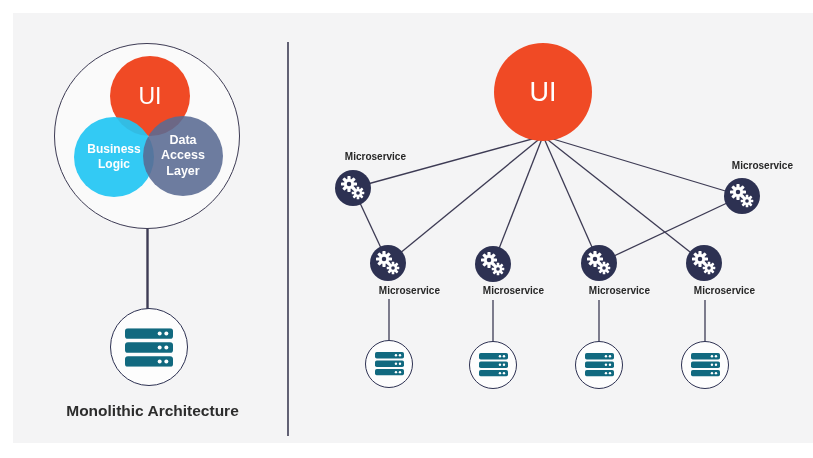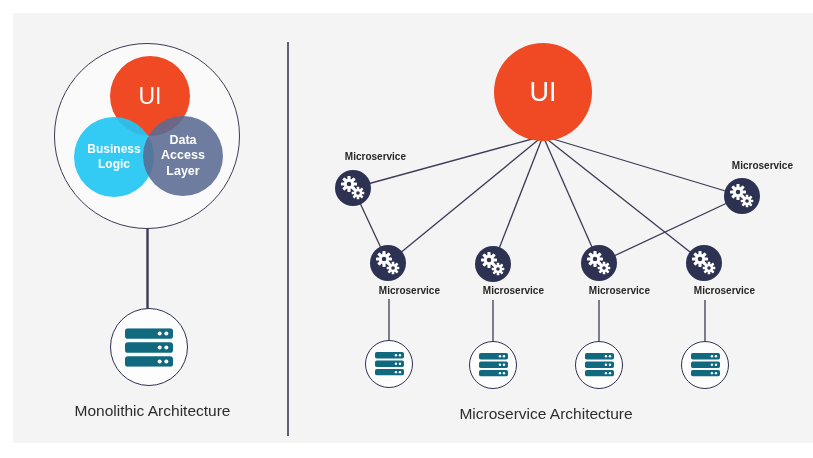--- a/index.html
+++ b/index.html
@@ -55,21 +55,21 @@
   .db-circle{
     position:absolute;border-radius:50%;
     background:#fdfdfd;border:1.5px solid #2d3152;box-sizing:border-box;
     display:flex;align-items:center;justify-content:center;z-index:4;
   }
   .db-circle.large{left:110px;top:308px;width:78px;height:78px;}
   .db-circle.small{width:48px;height:48px;}
 
   .caption{
     position:absolute;text-align:center;
-    font-size:15.5px;font-weight:400;color:#2c2c2c;z-index:3;
+    font-size:15.5px;font-weight:700;color:#2c2c2c;z-index:3;
   }
   .caption.left{left:40px;top:402px;width:225px;}
   .caption.right{left:396px;top:405px;width:300px;}
   .hidden-defs{position:absolute;width:0;height:0;overflow:hidden;}
 </style>
 </head>
 <body>
 
 <div class="page">
   <div class="panel"></div>
@@ -217,15 +217,14 @@
       <svg width="29" height="23.4" viewBox="0 0 36 29">
           <use href="#db"></use>
         </svg>
     </div>
     <div class="db-circle small" style="left:681px;top:341px;">
       <svg width="29" height="23.4" viewBox="0 0 36 29">
           <use href="#db"></use>
         </svg>
     </div>
 
-    <div class="caption right">Microservice Architecture</div>
   </div>
 </div>
 
 </body></html>

